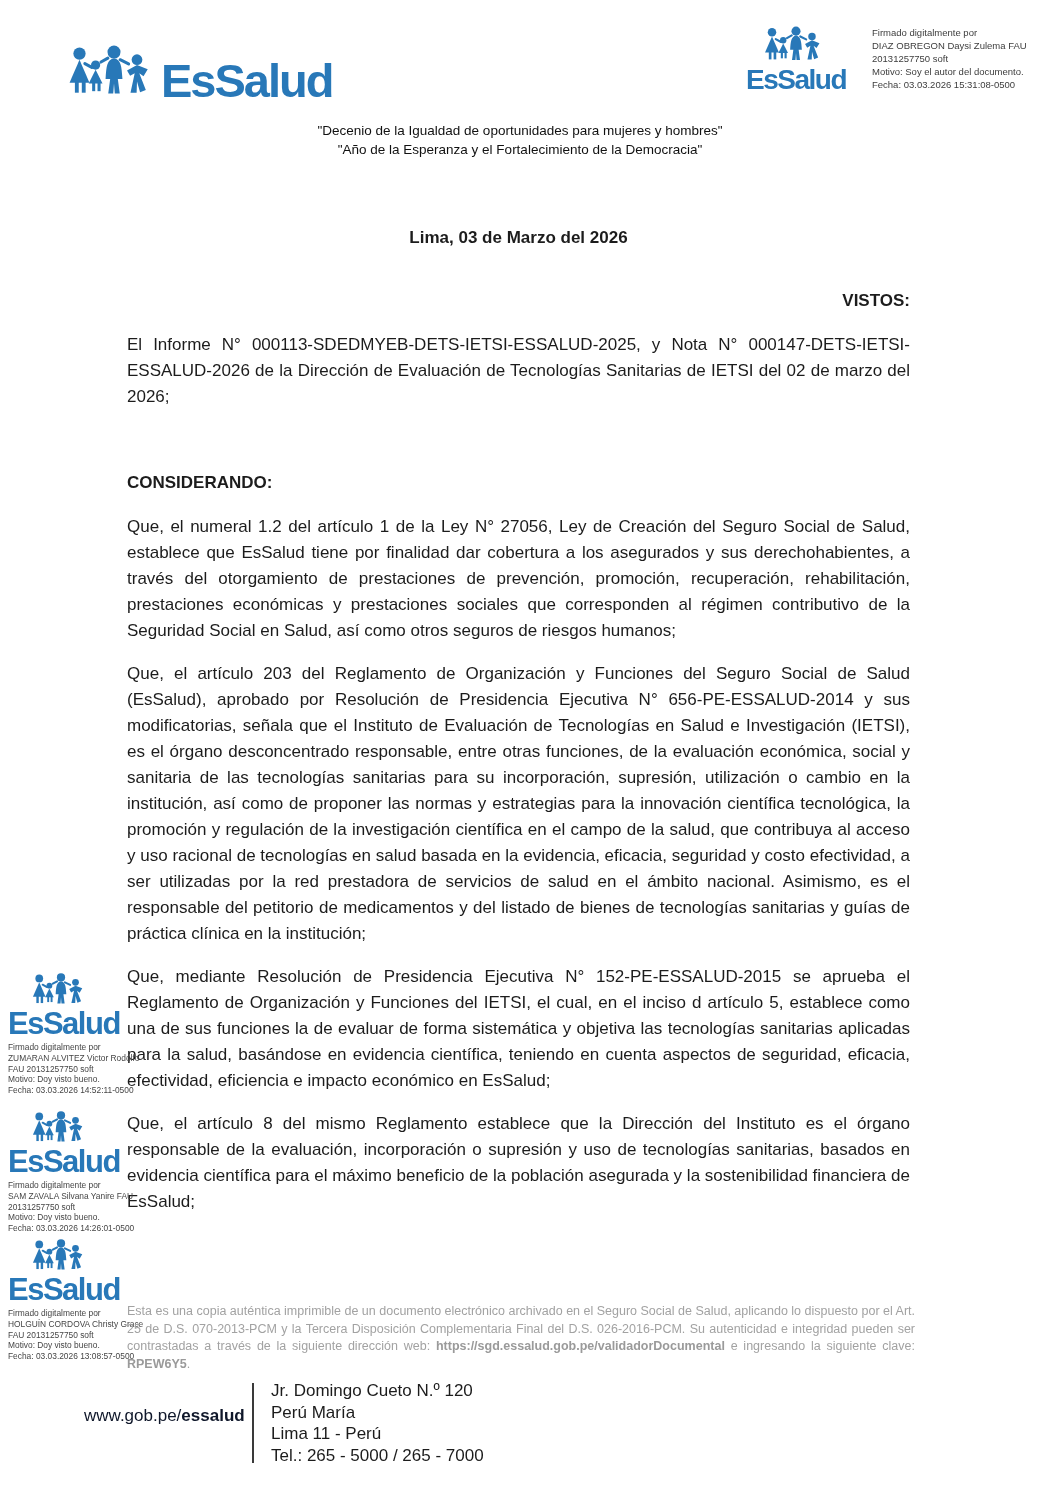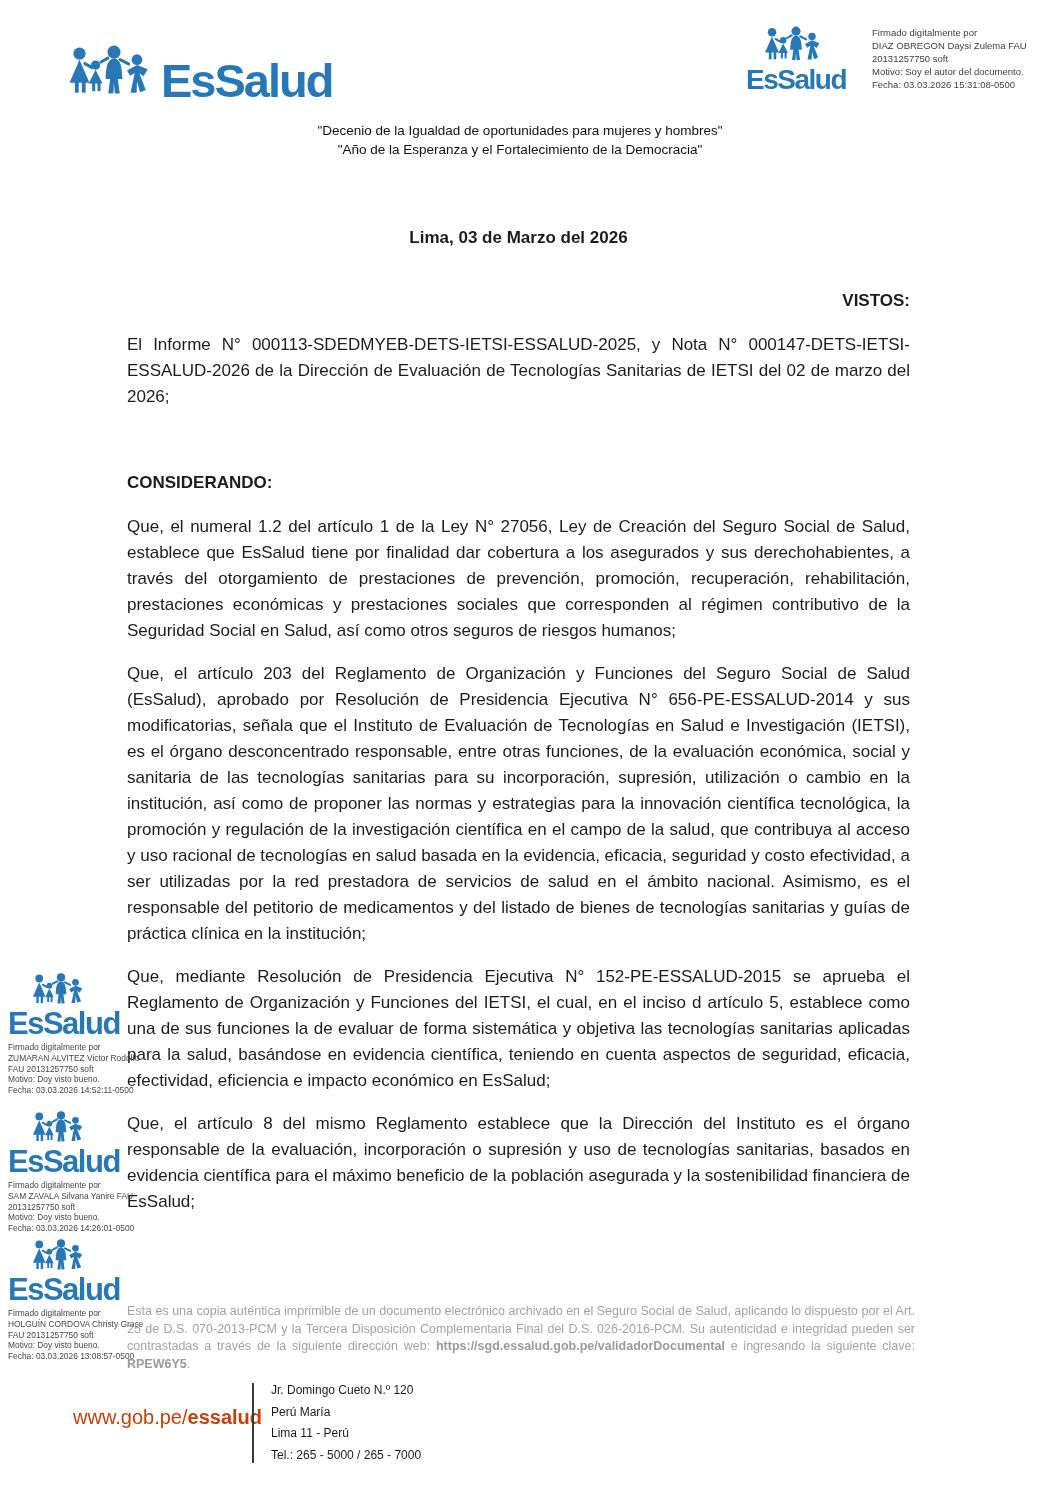--- a/index.html
+++ b/index.html
@@ -60,23 +60,23 @@
   .stamp-3{top:1238px;}
 
   
   .foot-note{
     position:absolute;left:127px;top:1303px;width:788px;
     font-size:12.5px;line-height:17.6px;color:#a2a2a2;text-align:justify;
   }
   .foot-note b{color:#9a9a9a;}
 
   
-  .site{position:absolute;left:73px;top:1406px;font-size:20px;color:#c2410c;}
+  .site{position:absolute;left:84px;top:1406px;font-size:17px;color:#0f172a;}
   .divider{position:absolute;left:252px;top:1383px;width:2px;height:80px;background:#3a3a3a;}
-  .address{position:absolute;left:271px;top:1380px;font-size:12px;line-height:21.5px;color:#1c1c1c;}
+  .address{position:absolute;left:271px;top:1380px;font-size:17px;line-height:21.5px;color:#1c1c1c;}
 </style>
 </head>
 <body>
 
 <svg width="0" height="0" style="position:absolute" aria-hidden="true">
   <symbol id="family" viewBox="0 0 120 70">
     <g fill="currentColor">
       <circle cx="15" cy="11" r="8"></circle>
       <path d="M15 19 L2 49 H28 Z"></path>
       <rect x="9" y="47" width="5" height="15"></rect>

